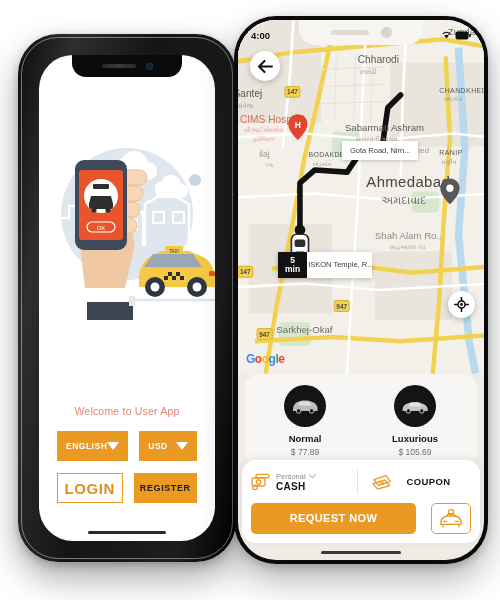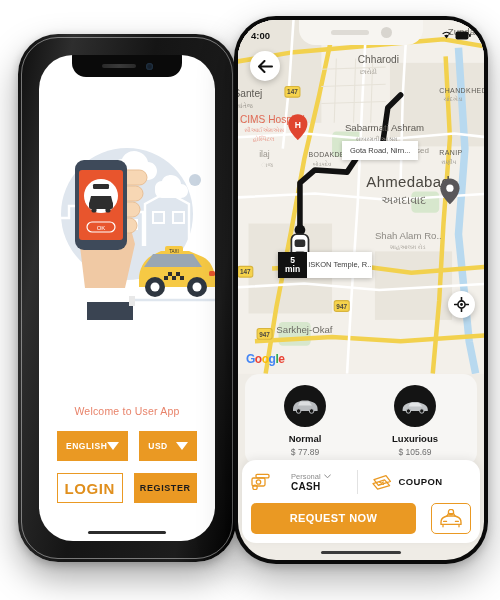--- a/index.html
+++ b/index.html
@@ -143,25 +143,25 @@
   .cat .pr { font-size:8.5px; color:#6f6f6f; display:flex; align-items:center;
     justify-content:center; gap:3px; }
   .info-i { width:9px;height:9px;border-radius:50%;border:1px solid #ea9923;
     color:#ea9923; font-size:6.5px; line-height:7.5px; text-align:center; font-weight:bold; }
 
   .pay-card {
     background:#fff; border-radius:14px; margin:-6px 4px 0; padding:10px 9px 9px;
     box-shadow:0 -2px 9px rgba(0,0,0,.07); position:relative; z-index:4;
   }
   .pay-row { display:flex; align-items:center; padding-bottom:9px; }
-  .pay-l { flex:1; display:flex; align-items:center; gap:20px; }
+  .pay-l { flex:1; display:flex; align-items:center; gap:5px; }
   .pay-txt .sm { font-size:7.5px; color:#8d8d8d; display:flex; align-items:center; gap:3px; }
   .pay-txt .bg { font-size:10px; font-weight:bold; color:#141414; letter-spacing:.3px; }
   .divider { width:1px; height:24px; background:#e2e2e2; margin:0 6px; }
-  .pay-r { flex:1; display:flex; align-items:center; gap:7px; padding-left:8px;text-align:right; }
+  .pay-r { flex:1; display:flex; align-items:center; gap:15px; padding-left:8px;text-align:right; }
   .pay-r .cp { font-size:9.5px; font-weight:bold; color:#141414; letter-spacing:.4px; }
 
   .req-row { display:flex; gap:15px; align-items:stretch; }
   .req-btn { flex:1; background:#ea9923; color:#fff; border-radius:5px; height:31px;
     display:flex;align-items:center;justify-content:center;
     font-size:11px; font-weight:bold; letter-spacing:.4px; }
   .req-icon { width:40px; border:1.4px solid #ea9923; border-radius:5px; background:#fff;
     display:flex;align-items:center;justify-content:center; }
   .home-ind-r { width:80px;height:3.5px;border-radius:3px;background:#3a3a3a;margin:8px auto 6px; }
 </style>

